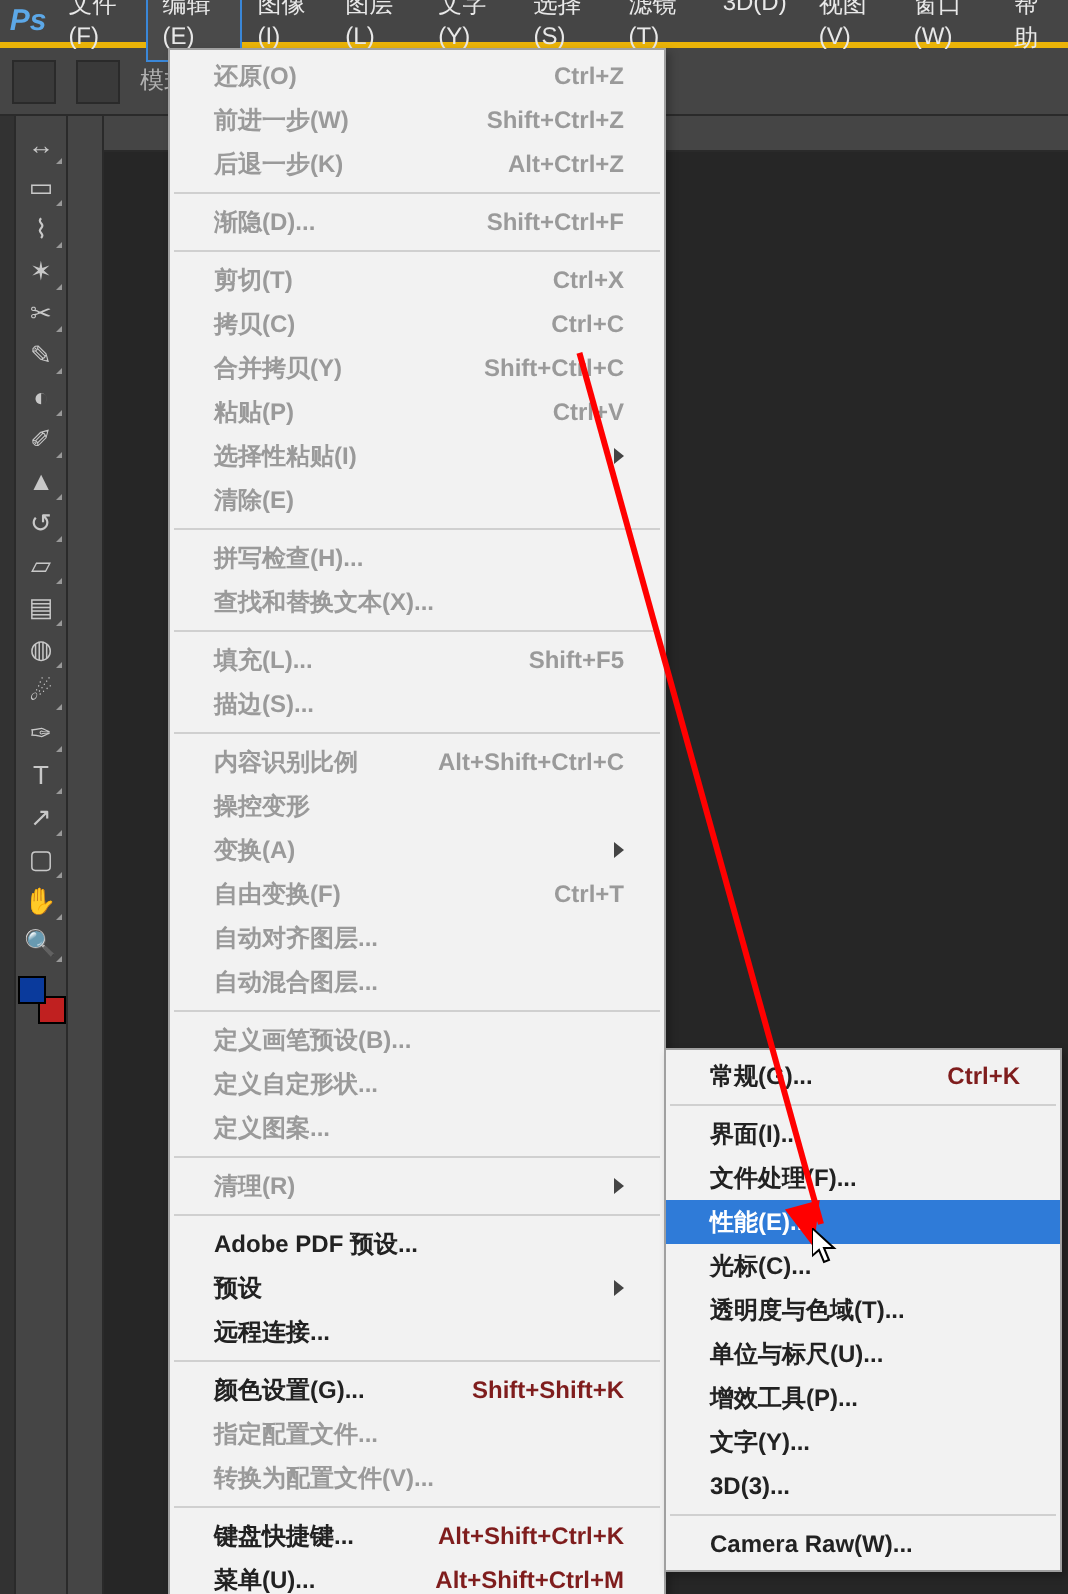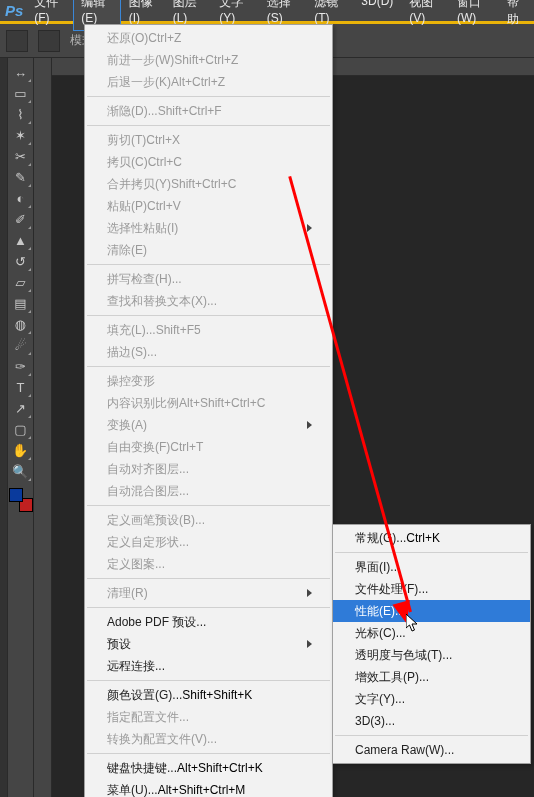--- a/index.html
+++ b/index.html
@@ -53,24 +53,24 @@
   .canvas-inner { flex:1; background:#262626; }
   .ruler-h { height:18px; background:#454545; border-bottom:1px solid #2a2a2a; }
 
   .dropdown {
     position: absolute; left: 84px; top: 24px; width: 249px;
     background: #f2f2f2; border: 1px solid #a0a0a0;
     box-shadow: 2px 2px 4px rgba(0,0,0,0.25);
     color: #222; padding: 2px 0;
   }
   .menu-item {
-    display: flex; justify-content: flex-start; align-items: center;
-    height: 22px; padding: 0 20px 0 22px; cursor: default;
-  }
-  .menu-item .sc { color: #000000; }
+    display: flex; justify-content: space-between; align-items: center;
+    height: 22px; padding: 0 20px 0 22px; cursor: default; font-weight: bold;
+  }
+  .menu-item .sc { color: #7f1d1d; }
   .menu-item.disabled, .menu-item.disabled .sc { color: #9a9a9a; }
   .menu-item.highlight { background: #2f7bd8; color: #fff; }
   .menu-sep { height: 1px; background: #d0d0d0; margin: 3px 2px; }
   .submenu-arrow { margin-left: auto; width: 0; height: 0;
     border-top: 4px solid transparent; border-bottom: 4px solid transparent;
     border-left: 5px solid #444; }
 
   .submenu {
     position: absolute; left: 332px; top: 524px; width: 199px;
     background: #f2f2f2; border: 1px solid #a0a0a0;
@@ -210,27 +210,27 @@
     <div class="menu-sep"></div>
     <div class="menu-item disabled">
       <span>填充(L)...</span>
       <span class="sc">Shift+F5</span>
     </div>
     <div class="menu-item disabled">
       <span>描边(S)...</span>
     </div>
     <div class="menu-sep"></div>
     <div class="menu-item disabled">
-      <span>操控变形</span>
-    </div>
-    <div class="menu-item disabled">
       <span>内容识别比例</span>
       <span class="sc">Alt+Shift+Ctrl+C</span>
     </div>
     <div class="menu-item disabled">
+      <span>操控变形</span>
+    </div>
+    <div class="menu-item disabled">
       <span>变换(A)</span>
       <span class="submenu-arrow"></span>
     </div>
     <div class="menu-item disabled">
       <span>自由变换(F)</span>
       <span class="sc">Ctrl+T</span>
     </div>
     <div class="menu-item disabled">
       <span>自动对齐图层...</span>
     </div>
@@ -298,20 +298,23 @@
       <span>文件处理(F)...</span>
     </div>
     <div class="menu-item highlight">
       <span>性能(E)...</span>
     </div>
     <div class="menu-item">
       <span>光标(C)...</span>
     </div>
     <div class="menu-item">
       <span>透明度与色域(T)...</span>
+    </div>
+    <div class="menu-item">
+      <span>单位与标尺(U)...</span>
     </div>
     <div class="menu-item">
       <span>增效工具(P)...</span>
     </div>
     <div class="menu-item">
       <span>文字(Y)...</span>
     </div>
     <div class="menu-item">
       <span>3D(3)...</span>
     </div>

